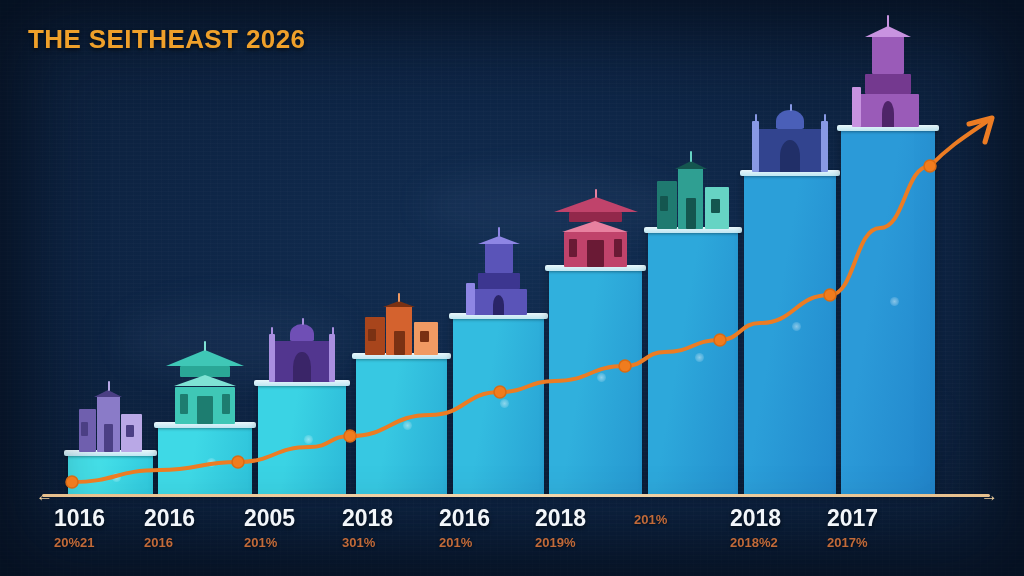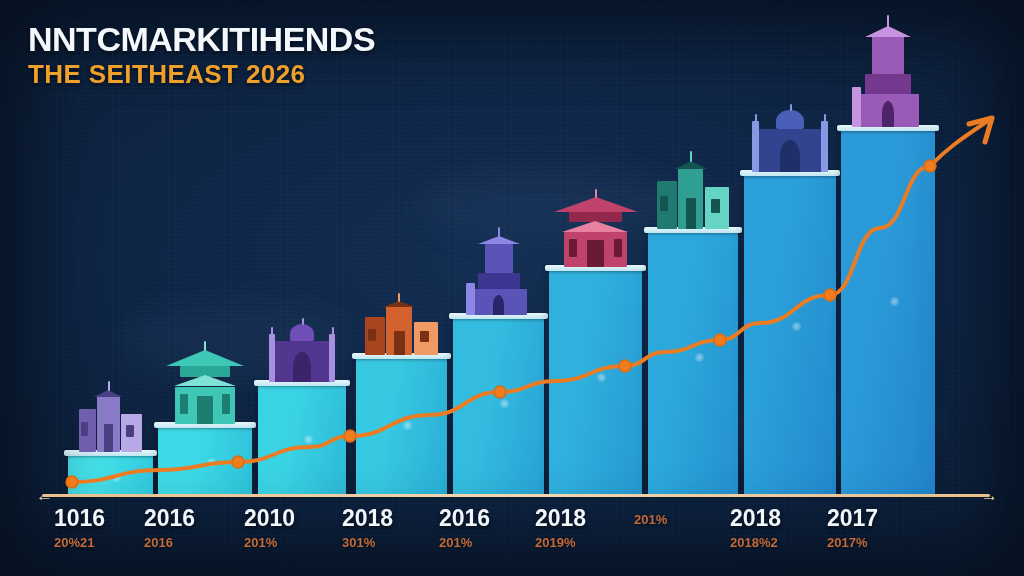--- a/index.html
+++ b/index.html
@@ -109,21 +109,20 @@
 </head>
 <body>
 
 <div id="stage">
   <div class="bg-texture"></div>
   <div class="bg-smudge" style="left:120px;top:300px;width:230px;height:80px;"></div>
   <div class="bg-smudge" style="left:420px;top:170px;width:260px;height:70px;"></div>
   <div class="bg-smudge" style="left:700px;top:380px;width:240px;height:90px;"></div>
 
   <div id="title-block">
-    <div id="main-title">NNTCMARKITIHENDS</div>
     <div id="sub-title">THE SEITHEAST 2026</div>
   </div>
 
   <div id="plot">
       <div class="bar" style="left: 68px; width: 85px; top: 455px; height: 39px; background: linear-gradient(100deg, rgb(68, 223, 232) 0%, rgb(68, 223, 232) 38%, rgb(47, 200, 221) 100%);">
         <div class="cap"></div>
         <div class="glint" style="left: 44.2px; top: 17.94px;"></div>
       </div>
       <div class="topper" style="left: 77.5px; top: 390px; width: 66px; height: 62px;">
         <div class="tw" style="left: 1.32px; top: 18.6px; width: 17.16px; height: 43.4px; background: rgb(111, 95, 174);"></div>
@@ -267,21 +266,21 @@
   <div class="vignette"></div>
 <div class="tick-group" style="left: 54px; width: 113px; top: 507px;">
       <div class="tick-year">1016</div>
       <div class="tick-sub">20%21</div>
     </div>
     <div class="tick-group" style="left: 144px; width: 122px; top: 507px;">
       <div class="tick-year">2016</div>
       <div class="tick-sub">2016</div>
     </div>
     <div class="tick-group" style="left: 244px; width: 116px; top: 507px;">
-      <div class="tick-year">2010</div>
+      <div class="tick-year">2005</div>
       <div class="tick-sub">201%</div>
     </div>
     <div class="tick-group" style="left: 342px; width: 119px; top: 507px;">
       <div class="tick-year">2018</div>
       <div class="tick-sub">301%</div>
     </div>
     <div class="tick-group" style="left: 439px; width: 119px; top: 507px;">
       <div class="tick-year">2016</div>
       <div class="tick-sub">201%</div>
     </div>

